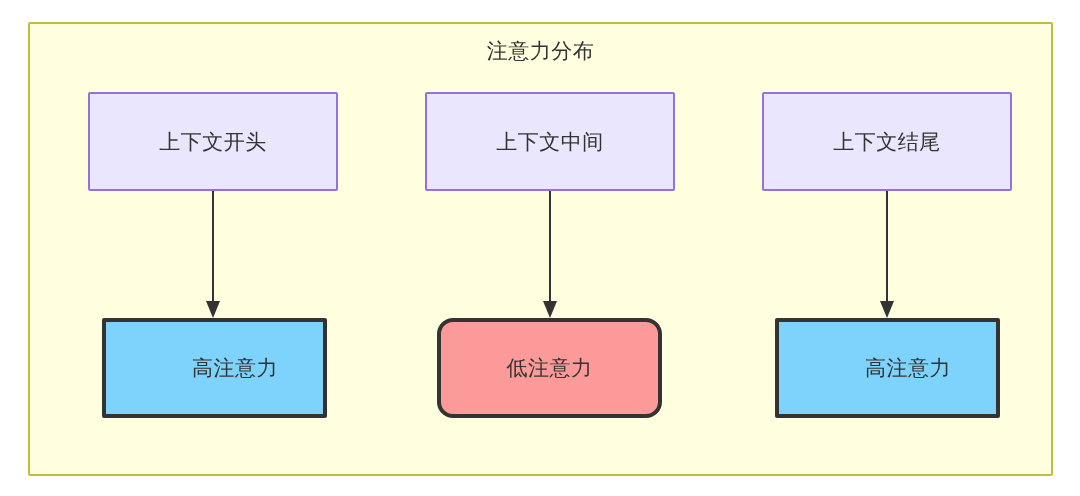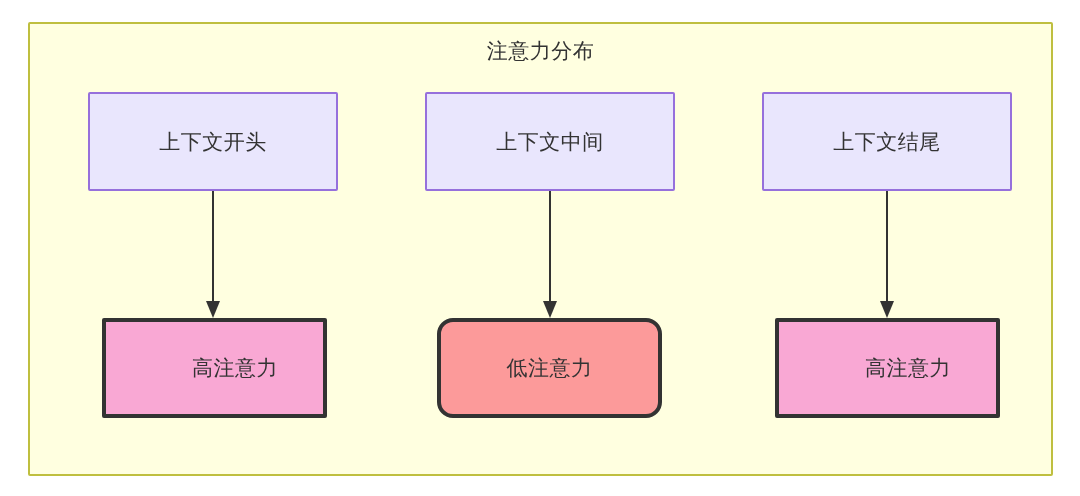--- a/index.html
+++ b/index.html
@@ -59,21 +59,21 @@
     background: #e9e6fd;
     border: 2px solid #9670dc;
     border-radius: 2px;
   }
   .node.attn {
     width: 225px;
     height: 100px;
     border: 4px solid #333333;
     border-radius: 2px;
   }
-  .node.attn.high { background: #f9a8d4; padding-left: 41px; }
+  .node.attn.high { background: #7dd3fc; padding-left: 41px; }
   .node.attn.low  { background: #fc9a9a; }
 
   
   .col1.ctx  { left: 88px;  top: 92px; }
   .col2.ctx  { left: 425px; top: 92px; }
   .col3.ctx  { left: 762px; top: 92px; }
   .col1.attn { left: 102px; top: 318px; }
   .col2.attn { left: 437px; top: 318px; border-radius: 16px; }
   .col3.attn { left: 775px; top: 318px; }
 

